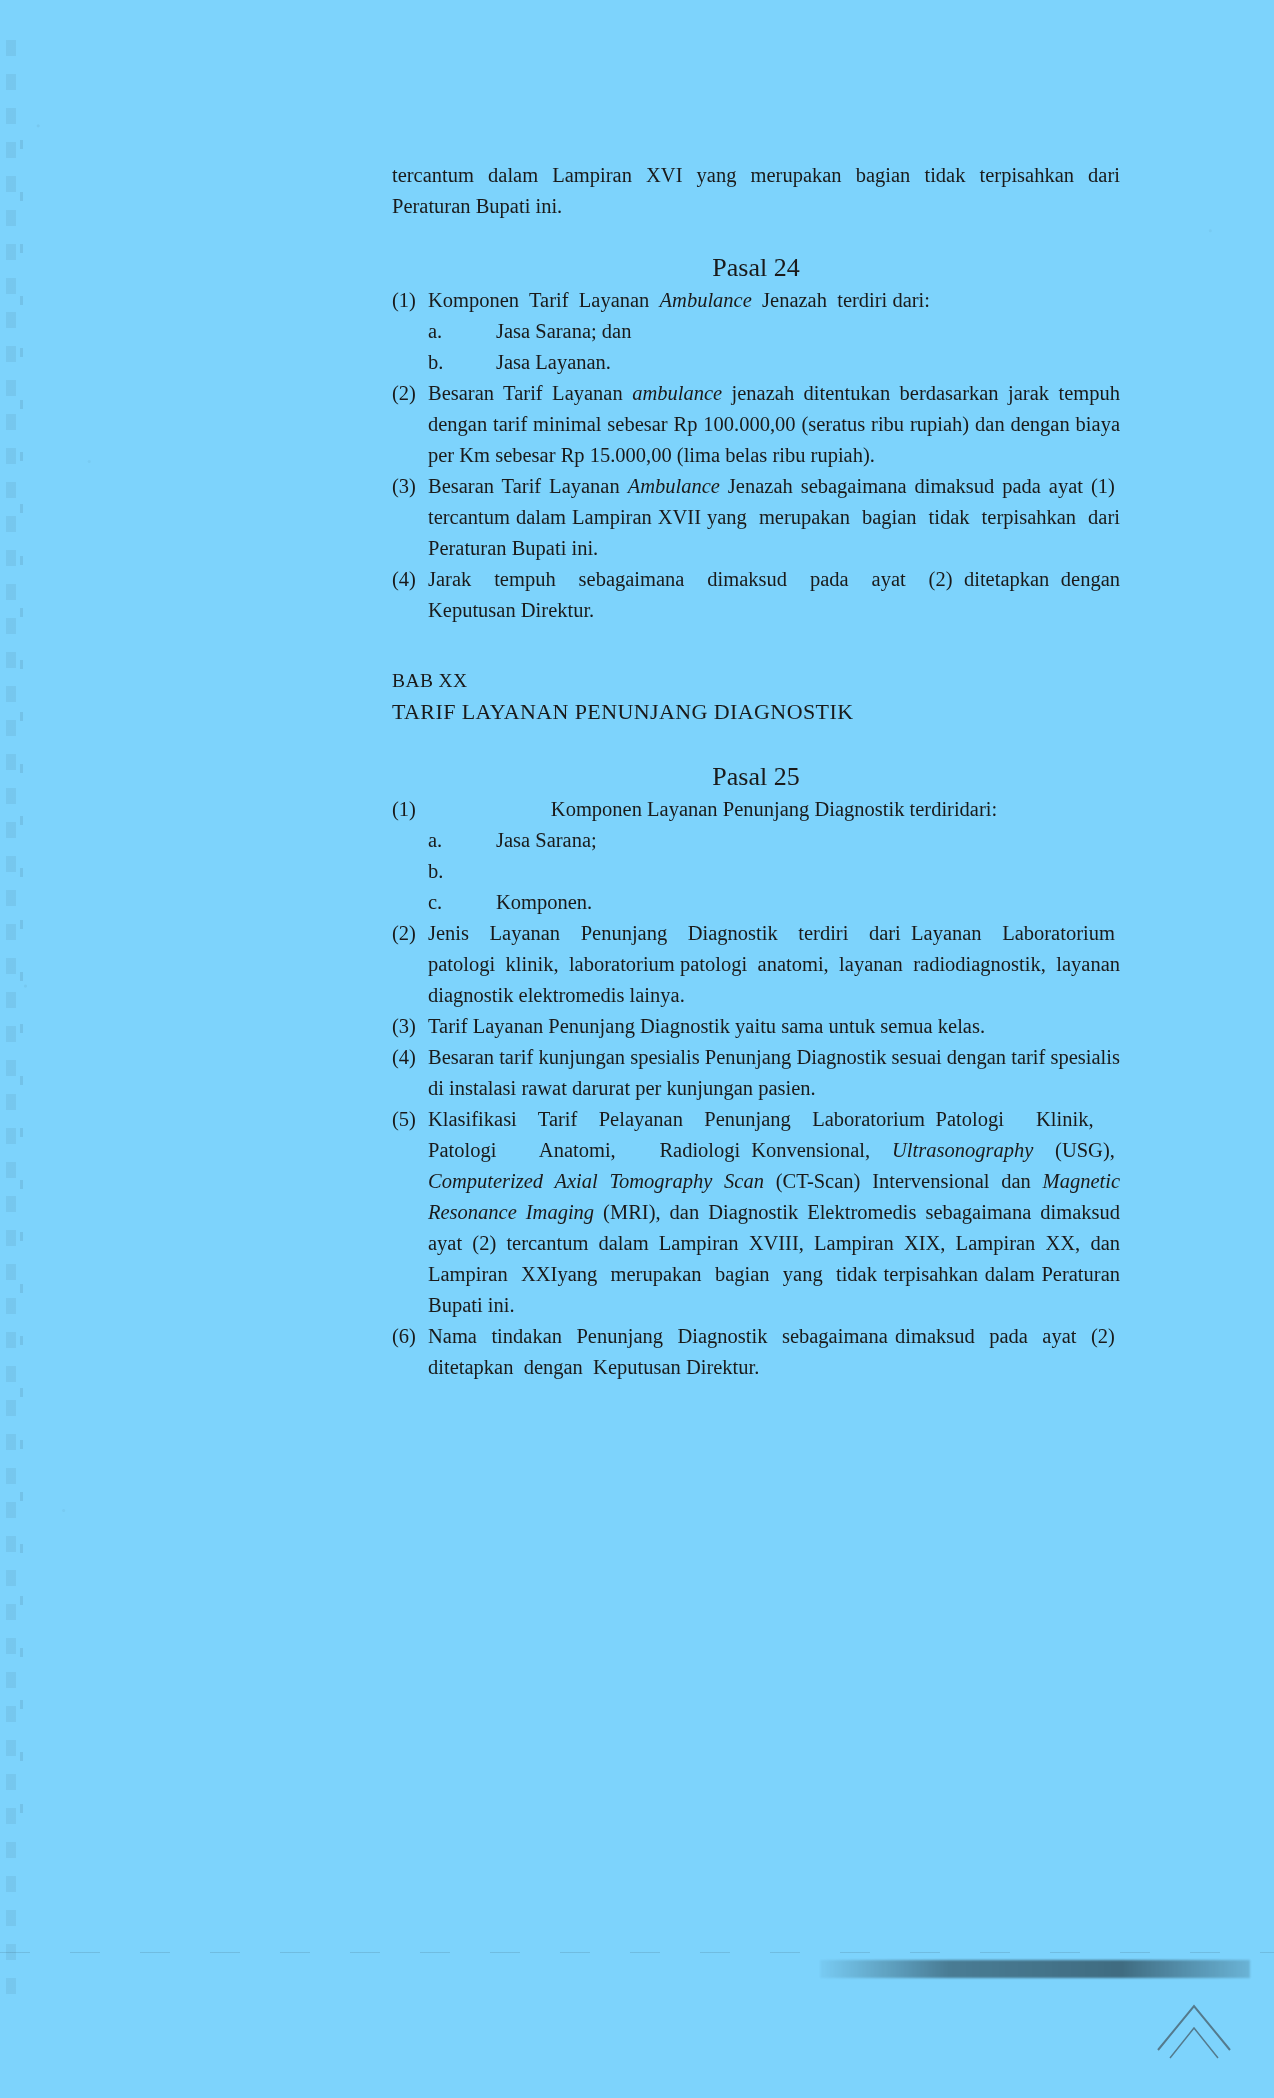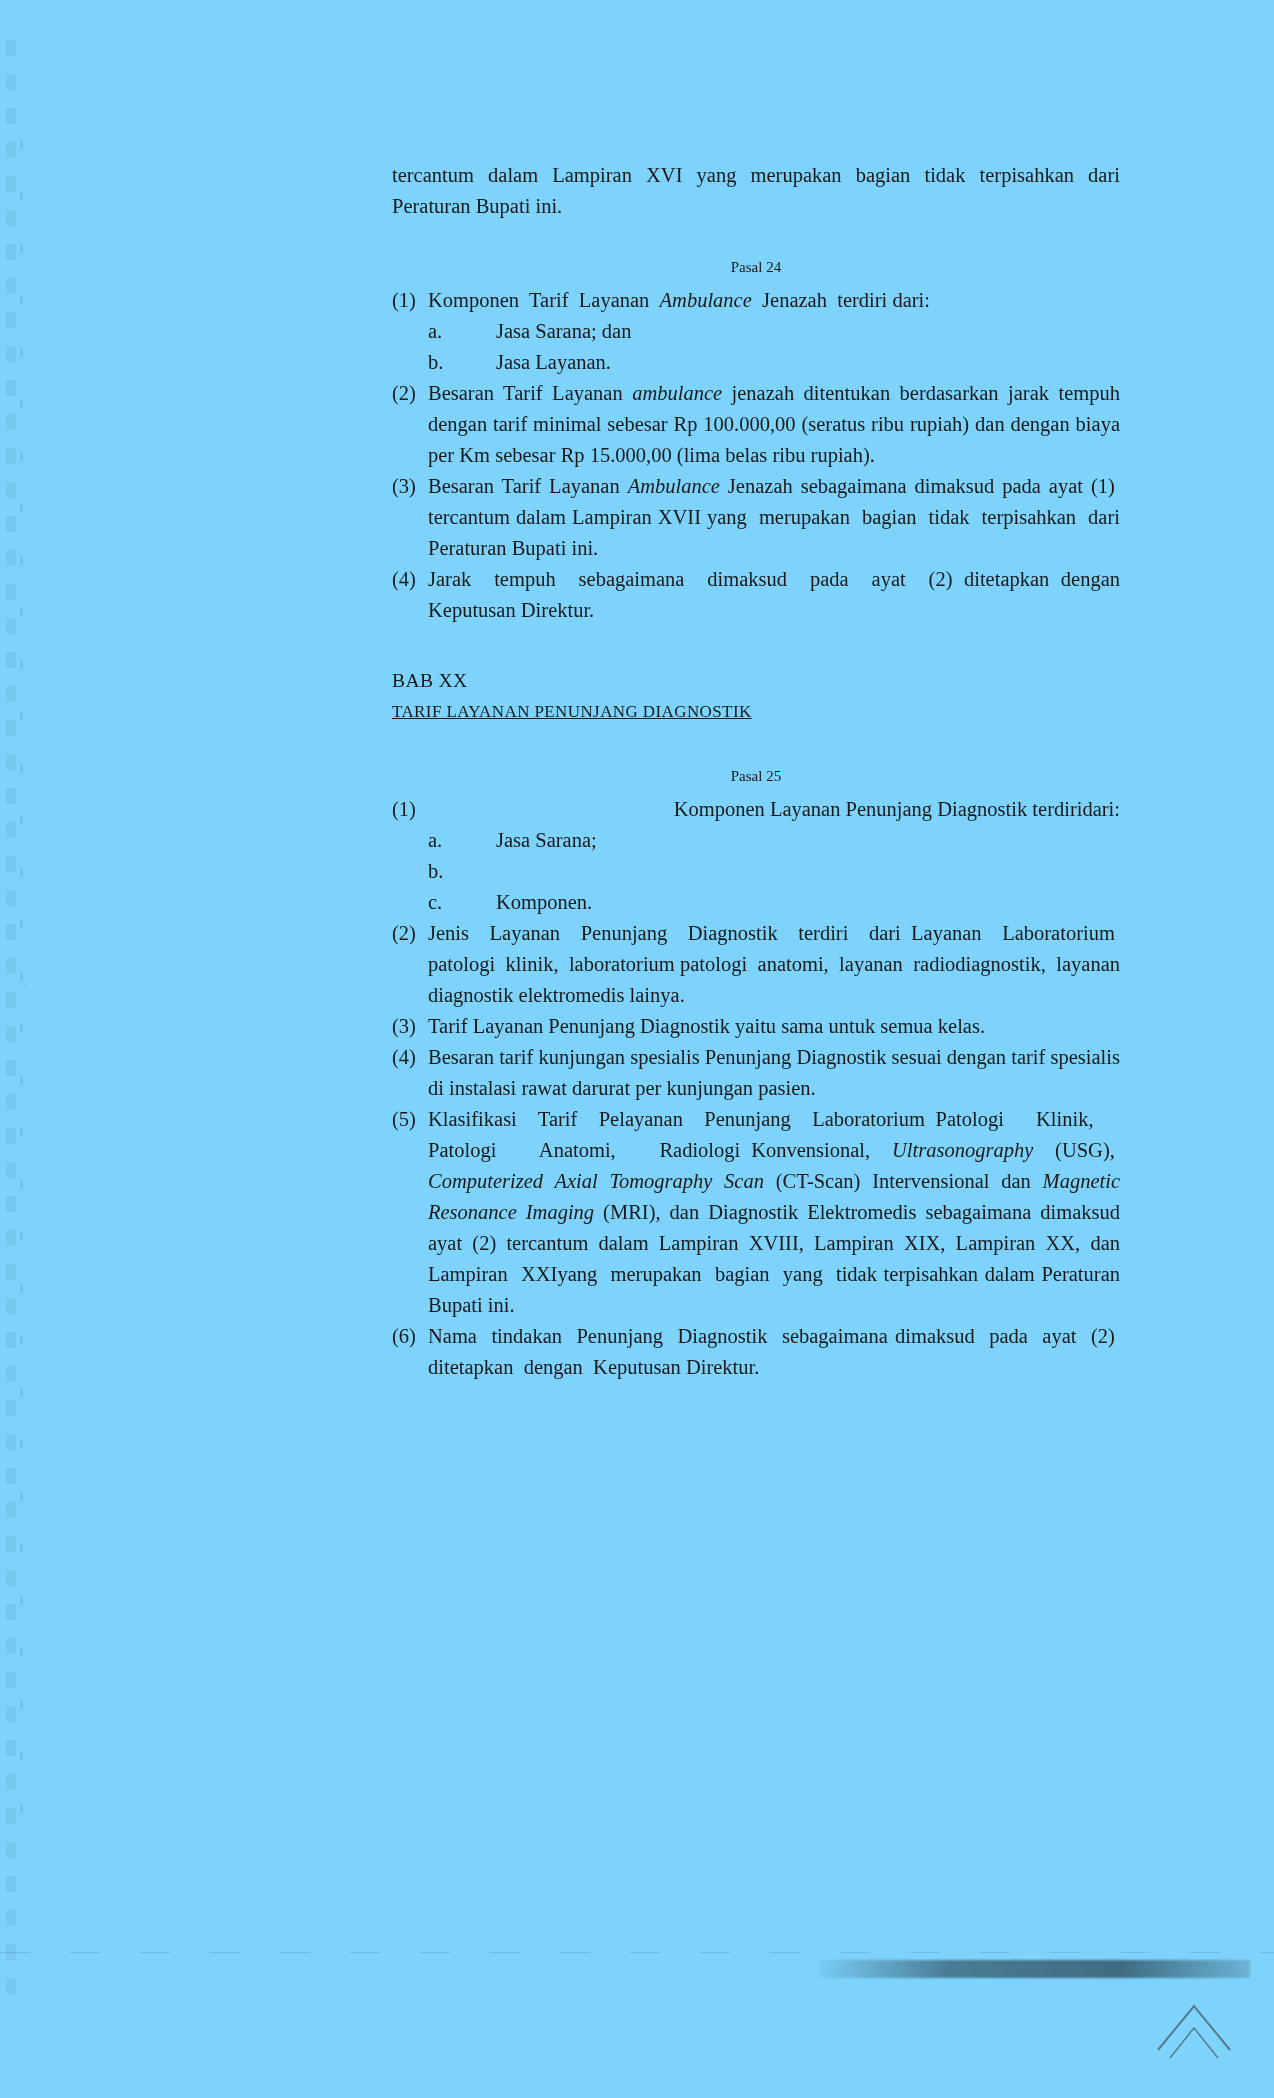--- a/index.html
+++ b/index.html
@@ -114,21 +114,21 @@
     text-align: justify;
     text-justify: inter-word;
   }
 
   .opening {
     margin-bottom: 30px;
   }
 
   .pasal-heading {
     text-align: center;
-    font-size: 15px;
+    font-size: 26px;
     line-height: 31px;
     margin-bottom: 2px;
   }
 
   .numbered {
     display: flex;
     align-items: flex-start;
   }
   .numbered > .marker {
     flex: 0 0 auto;
@@ -138,21 +138,21 @@
     line-height: 31px;
   }
   .numbered > .body {
     flex: 1 1 auto;
     font-size: 20.5px;
     line-height: 31px;
     text-align: justify;
     text-justify: inter-word;
   }
   .numbered > .body.nojustify {
-    text-align: right;
+    text-align: center;
   }
 
   .sub {
     display: flex;
     align-items: flex-start;
     padding-left: 36px;
   }
   .sub > .marker {
     flex: 0 0 auto;
     width: 40px;
@@ -170,24 +170,23 @@
     margin-top: 40px;
     margin-bottom: 34px;
     text-align: left;
   }
   .bab-title {
     font-size: 19.5px;
     letter-spacing: .4px;
     line-height: 30px;
   }
   .bab-subtitle {
-    font-size: 17px;
+    font-size: 22px;
     letter-spacing: .4px;
     line-height: 31px;
-    text-decoration: underline;
   }
 
   i, .it { font-style: italic; }
 </style>
 </head>
 <body>
 
 <div class="page">
   <div class="edge-artifact"></div>
   <div class="edge-artifact2"></div>

